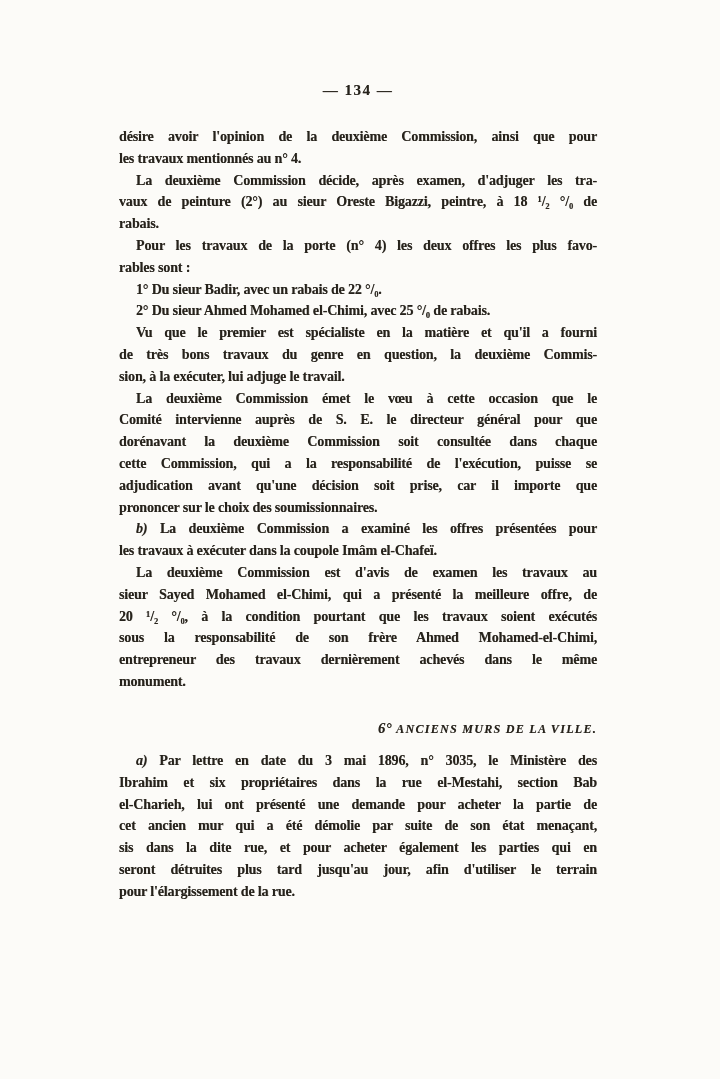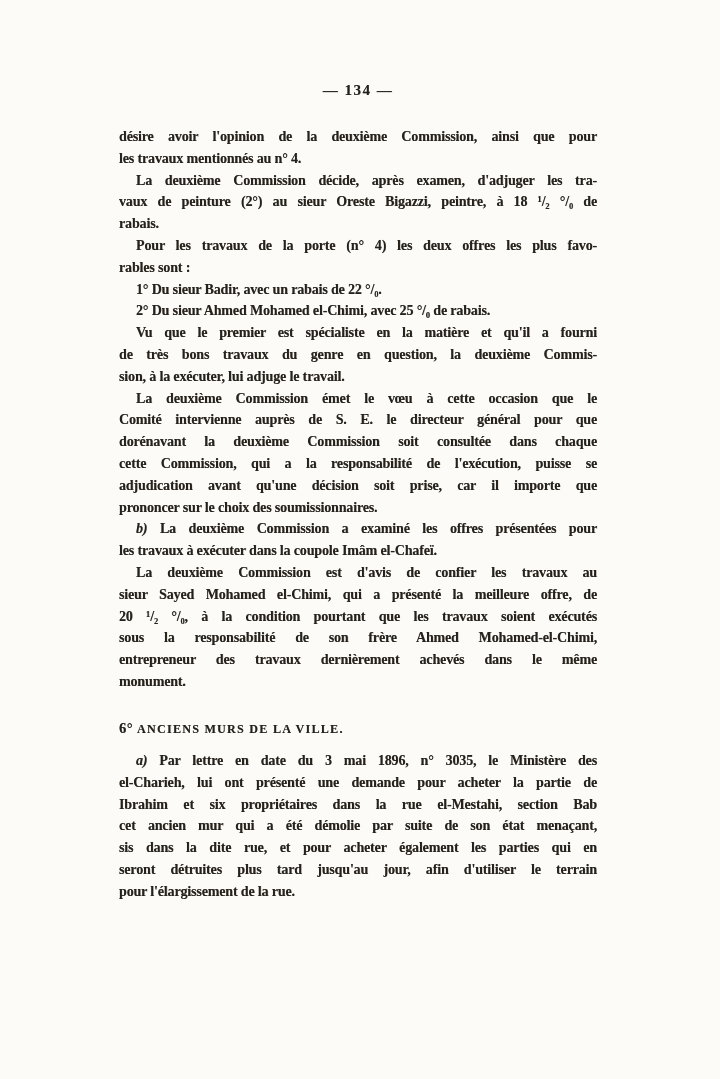--- a/index.html
+++ b/index.html
@@ -51,24 +51,25 @@
   .line.indent { text-indent: 17px; }
   .line em {
     font-style: italic;
     font-weight: bold;
   }
   .heading {
     position: absolute;
     top: 719px;
     left: 119px;
     width: 478px;
-    text-align: left;
+    text-align: right;
     font-weight: bold;
     white-space: nowrap;
     text-shadow: 0.3px 0.2px 0 rgba(38,34,27,0.5);
+    font-style: italic;
   }
   .heading .num { font-size: 14.5px; letter-spacing: 0.5px; }
   .heading .sc  { font-size: 12px; letter-spacing: 1.3px; }
 </style>
 </head>
 <body>
 
 <div class="page">
   <div class="pagenum">— 134 —</div>
 
@@ -86,35 +87,35 @@
       <div class="line">de très bons travaux du genre en question, la deuxième Commis-</div>
       <div class="line last">sion, à la exécuter, lui adjuge le travail.</div>
       <div class="line indent">La deuxième Commission émet le vœu à cette occasion que le</div>
       <div class="line">Comité intervienne auprès de S. E. le directeur général pour que</div>
       <div class="line">dorénavant la deuxième Commission soit consultée dans chaque</div>
       <div class="line">cette Commission, qui a la responsabilité de l'exécution, puisse se</div>
       <div class="line">adjudication avant qu'une décision soit prise, car il importe que</div>
       <div class="line last">prononcer sur le choix des soumissionnaires.</div>
       <div class="line indent"><em>b) </em>La deuxième Commission a examiné les offres présentées pour</div>
       <div class="line last">les travaux à exécuter dans la coupole Imâm el-Chafeï.</div>
-      <div class="line indent">La deuxième Commission est d'avis de confier les travaux au</div>
+      <div class="line indent">La deuxième Commission est d'avis de examen les travaux au</div>
       <div class="line">sieur Sayed Mohamed el-Chimi, qui a présenté la meilleure offre, de</div>
       <div class="line">20 ¹/₂ °/₀, à la condition pourtant que les travaux soient exécutés</div>
       <div class="line">sous la responsabilité de son frère Ahmed Mohamed-el-Chimi,</div>
       <div class="line">entrepreneur des travaux dernièrement achevés dans le même</div>
       <div class="line last">monument.</div>
     </div>
 
   <div class="heading">
     <span class="num">6°</span>
     <span class="sc">ANCIENS MURS DE LA VILLE.</span>
   </div>
 
   <div class="body body2">
       <div class="line indent"><em>a) </em>Par lettre en date du 3 mai 1896, n° 3035, le Ministère des</div>
+      <div class="line">Ibrahim et six propriétaires dans la rue el-Mestahi, section Bab</div>
       <div class="line">el-Charieh, lui ont présenté une demande pour acheter la partie de</div>
-      <div class="line">Ibrahim et six propriétaires dans la rue el-Mestahi, section Bab</div>
       <div class="line">cet ancien mur qui a été démolie par suite de son état menaçant,</div>
       <div class="line">sis dans la dite rue, et pour acheter également les parties qui en</div>
       <div class="line">seront détruites plus tard jusqu'au jour, afin d'utiliser le terrain</div>
       <div class="line last">pour l'élargissement de la rue.</div>
     </div>
 </div>
 
 </body></html>

